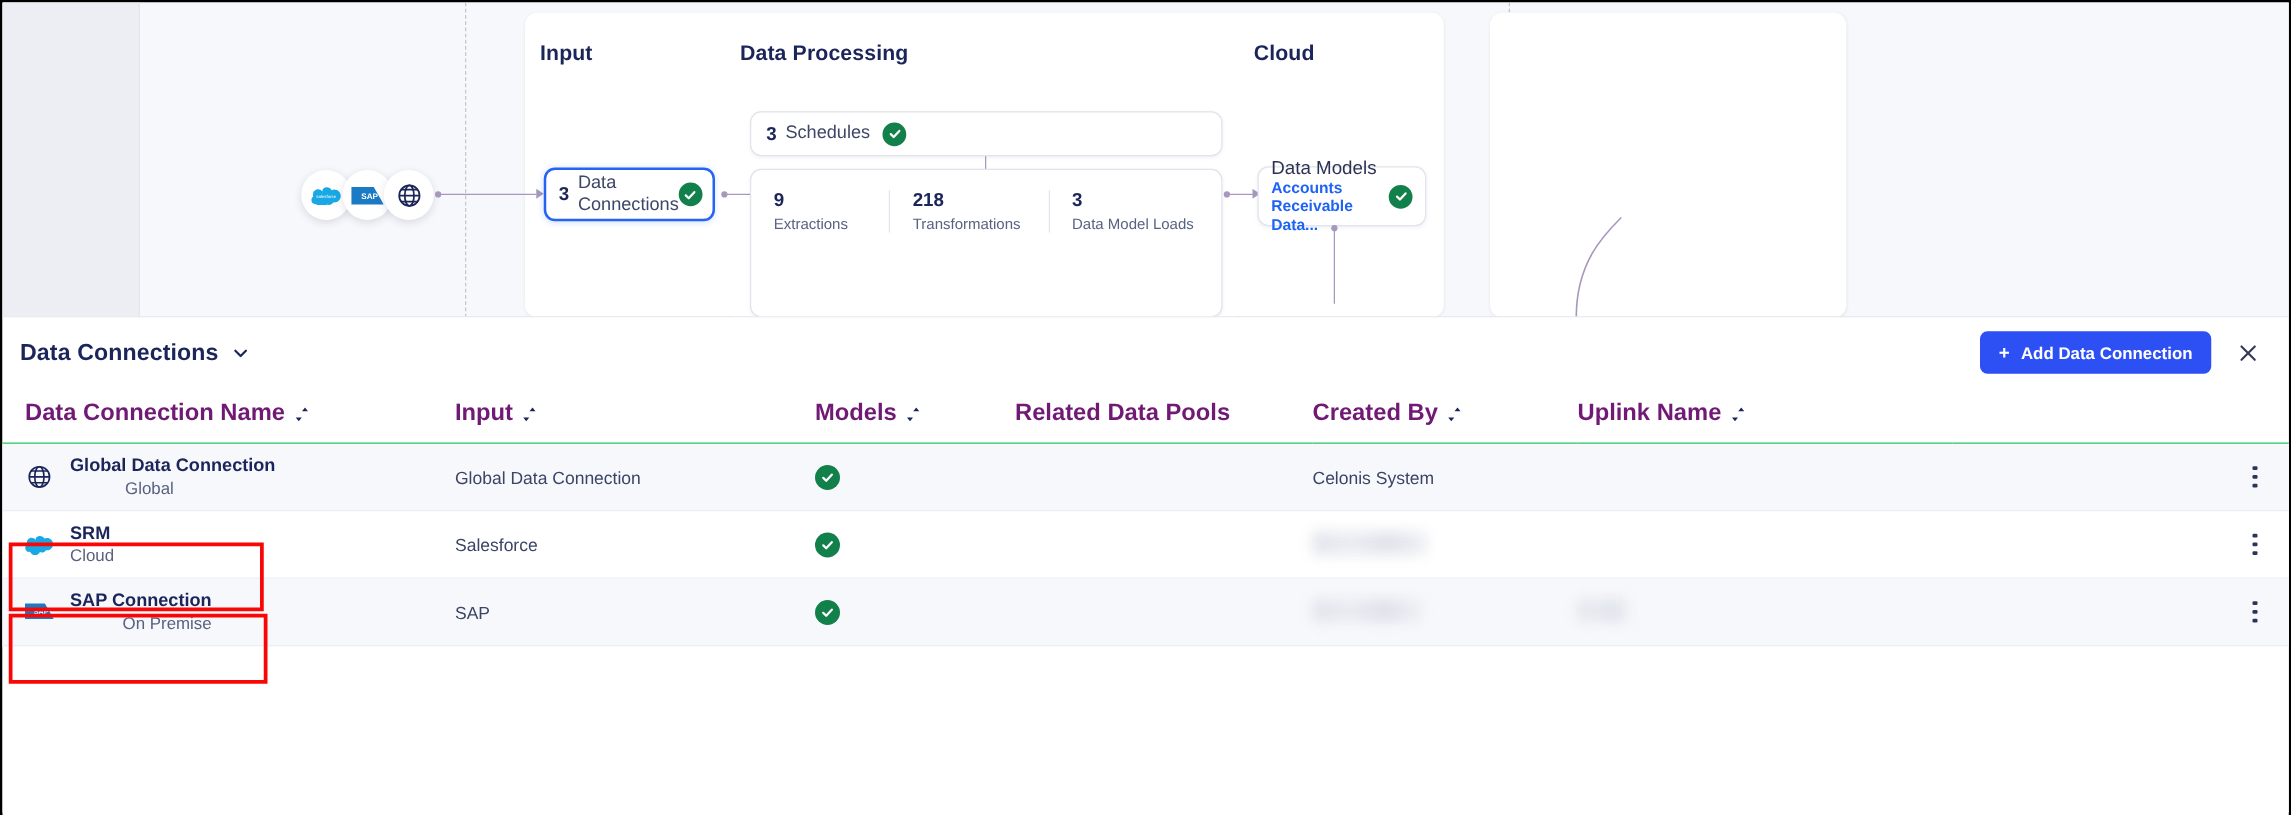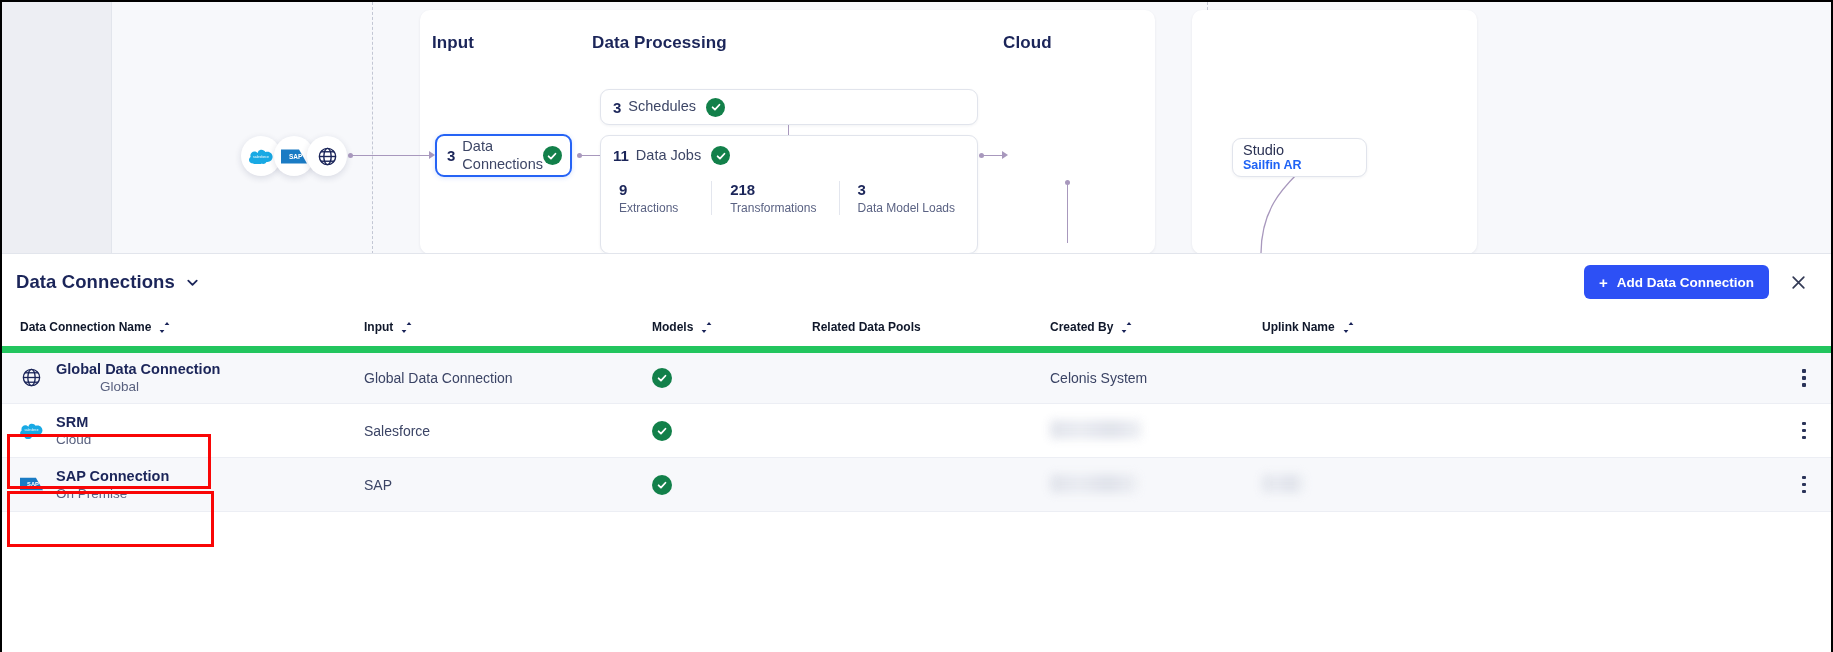--- a/index.html
+++ b/index.html
@@ -136,23 +136,23 @@
     width: 30px; height: 30px; margin-left: 14px;
     display: flex; align-items:center; justify-content:center;
     cursor: pointer;
   }
   .close-x svg { width: 17px; height: 17px; display:block; }
 
   
   table.dc { width: 100%; border-collapse: collapse; table-layout: fixed; }
   table.dc thead th {
     text-align: left;
-    font-size: 12px; font-weight: 700; color: #0f172a;
+    font-size: 19px; font-weight: 700; color: #701a75;
     padding: 10px 0 12px 0;
-    border-bottom: 7px solid #22c55e;
+    border-bottom: 1px solid #22c55e;
     white-space: nowrap;
   }
   .th-inner { display: inline-flex; align-items: center; gap: 8px; }
   .sort-ic { width: 11px; height: 13px; display:block; cursor:pointer; }
 
   table.dc tbody td {
     padding: 0;
     height: 54px;
     font-size: 14px; color: #3b4465;
     vertical-align: middle;
@@ -263,29 +263,20 @@
       <span class="check">
         <svg viewBox="0 0 16 16" fill="none" stroke="#ffffff" stroke-width="2.4" stroke-linecap="round" stroke-linejoin="round">
             <path d="M3.5 8.4 6.6 11.4 12.6 5"></path>
           </svg>
       </span>
     </div>
 
     <div class="conn-vline" style="left:786px; top:123px; height:15px;"></div>
 
     <div class="node" style="left:598px; top:133px; width:378px; height:119px; padding:0; display:block;">
-      <div style="display:flex; align-items:center; padding:10px 12px 0 12px;">
-        <span class="node-num">11</span>
-        <span class="node-lbl" style="margin-right:10px;">Data Jobs</span>
-        <span class="check">
-          <svg viewBox="0 0 16 16" fill="none" stroke="#ffffff" stroke-width="2.4" stroke-linecap="round" stroke-linejoin="round">
-              <path d="M3.5 8.4 6.6 11.4 12.6 5"></path>
-            </svg>
-        </span>
-      </div>
       <div style="display:flex; padding:16px 0 0 18px;">
         <div class="stat" style="width:100px;">
           <div class="stat-num">9</div>
           <div class="stat-lbl">Extractions</div>
         </div>
         <div class="stat-div"></div>
         <div class="stat" style="width:118px;">
           <div class="stat-num">218</div>
           <div class="stat-lbl">Transformations</div>
         </div>
@@ -294,33 +285,39 @@
           <div class="stat-num">3</div>
           <div class="stat-lbl">Data Model Loads</div>
         </div>
       </div>
     </div>
 
     <div class="conn-dot" style="left:977px; top:151px;"></div>
     <div class="conn-line" style="left:980px; top:153px; width:22px;"></div>
     <div class="conn-arrow" style="left:1000px; top:149px;"></div>
 
+    <div class="node" style="left:1004px; top:131px; width:135px; height:48px; padding:0 10px;">
+      <div style="flex:1;">
+        <div class="node-title">Data Models</div>
+        <div class="node-sub">Accounts</div>
+        <div class="node-sub">Receivable Data...</div>
+      </div>
+      <span class="check">
+        <svg viewBox="0 0 16 16" fill="none" stroke="#ffffff" stroke-width="2.4" stroke-linecap="round" stroke-linejoin="round">
+            <path d="M3.5 8.4 6.6 11.4 12.6 5"></path>
+          </svg>
+      </span>
+    </div>
 
     <div class="conn-dot" style="left:1063px; top:178px;"></div>
     <div class="conn-vline" style="left:1065px; top:181px; height:60px;"></div>
     <svg style="position:absolute; left:1255px; top:168px; width:60px; height:84px;" viewBox="0 0 60 84" fill="none">
       <path d="M4 84 C4 40 26 18 40 4" stroke="#a898bd" stroke-width="1.3"></path>
     </svg>
 
-    <div class="node" style="left:1230px; top:136px; width:135px; height:39px; padding:0 10px;">
-      <div>
-        <div class="node-title" style="font-size:14.5px;">Studio</div>
-        <div class="node-sub">Sailfin AR</div>
-      </div>
-    </div>
 
   </div>
 
   <div class="panel">
 
     <div class="panel-head">
       <span class="panel-title">Data Connections</span>
       <svg class="chev" viewBox="0 0 16 16" fill="none" stroke="#1b2559" stroke-width="1.9" stroke-linecap="round" stroke-linejoin="round">
           <path d="M3.5 6 8 10.5 12.5 6"></path>
         </svg>
@@ -482,21 +479,21 @@
           <td>
             <div class="name-cell">
               <span class="name-ic">
                 <svg viewBox="0 0 52 28" style="width:24px;height:14px;">
                   <path fill="#1a7bc4" d="M0 0h36l16 28H0z"></path>
                   <text x="16" y="19" font-size="13" font-weight="bold" fill="#ffffff" font-family="'Liberation Sans',sans-serif">SAP</text>
                 </svg>
               </span>
               <span>
                 <span class="name-primary" style="display:block;">SAP Connection</span>
-                <span class="name-secondary" style="display:block;">On Premise</span>
+                <span class="name-secondary" style="display:block;text-align:right;">On Premise</span>
               </span>
             </div>
           </td>
           <td class="col-pad">SAP</td>
           <td class="status-cell">
             <span class="check" style="width:20px;height:20px;">
               <svg viewBox="0 0 16 16" fill="none" stroke="#ffffff" stroke-width="2.4" stroke-linecap="round" stroke-linejoin="round" style="width:12px;height:12px;">
                   <path d="M3.5 8.4 6.6 11.4 12.6 5"></path>
                 </svg>
             </span>

